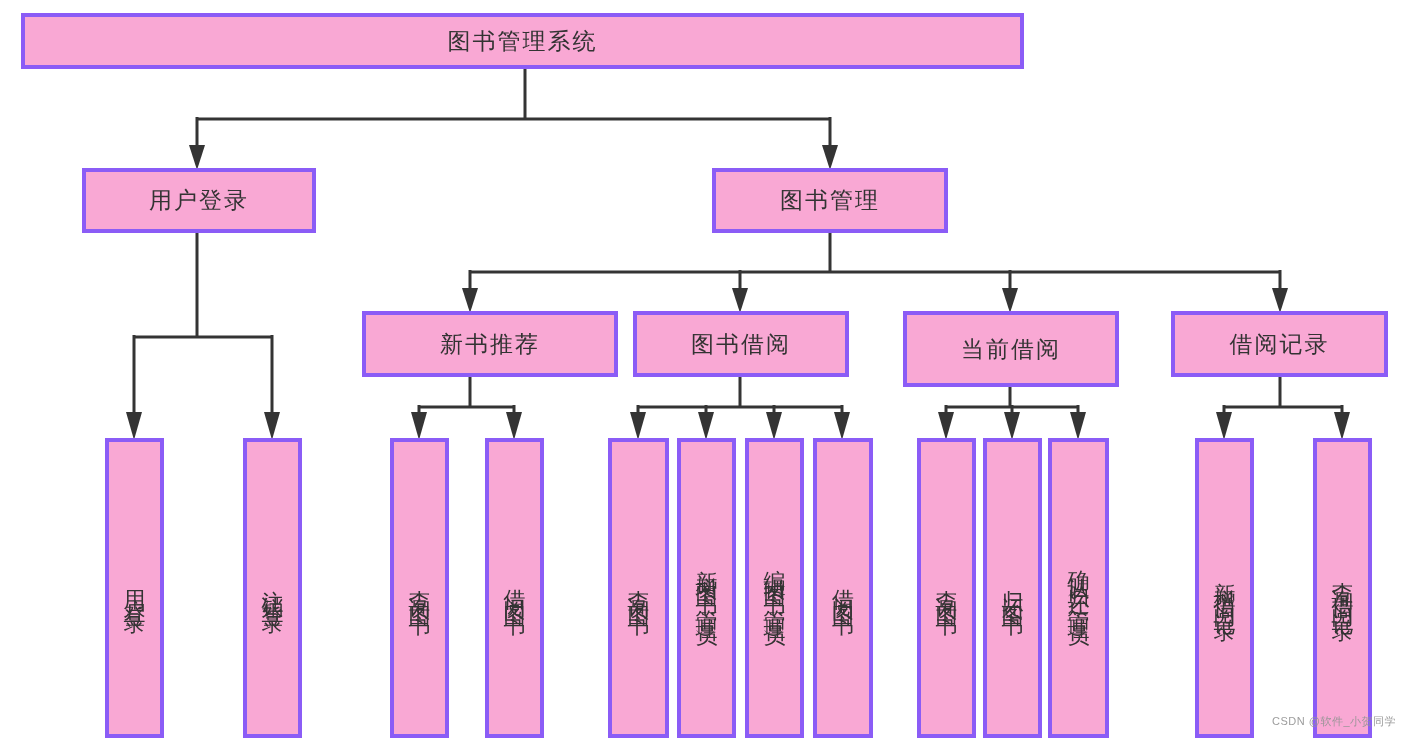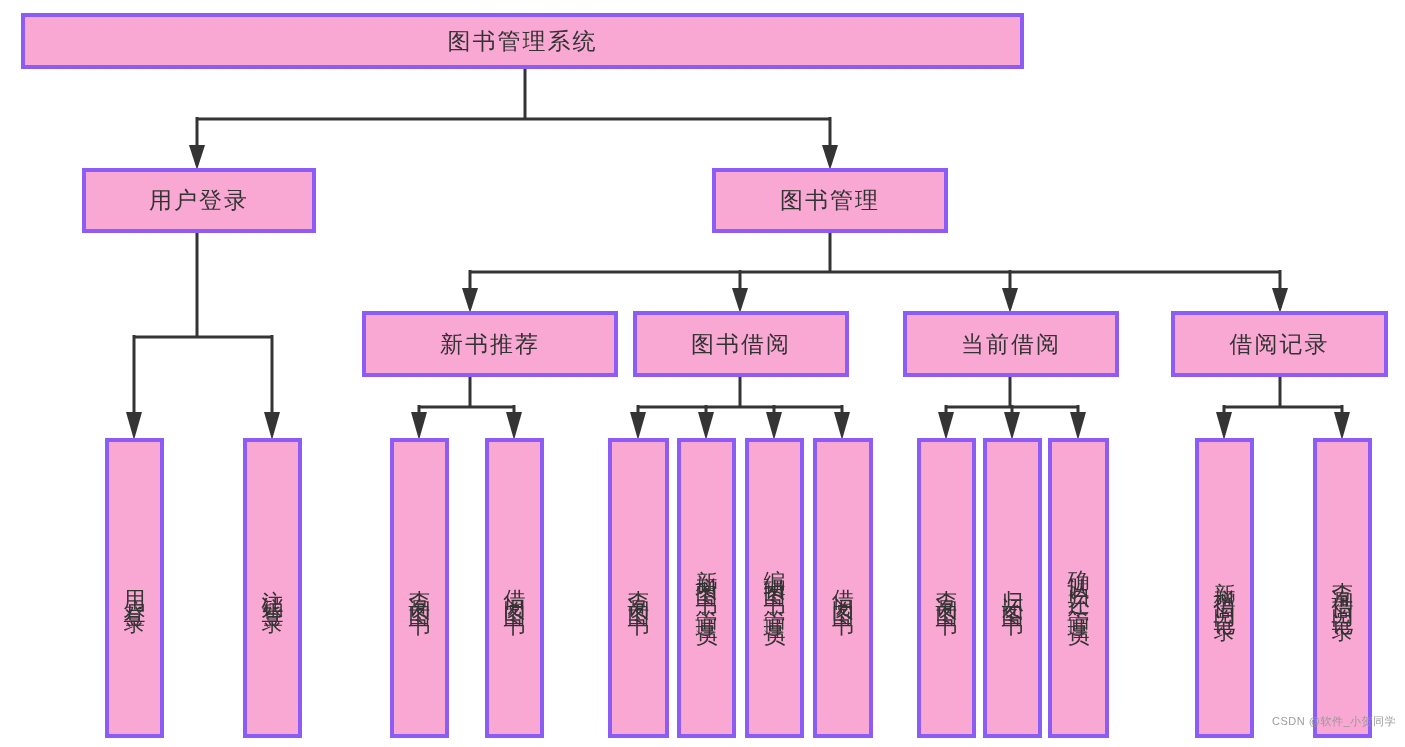--- a/index.html
+++ b/index.html
@@ -121,21 +121,21 @@
   <div class="node" style="left:712px; top:168px; width:236px; height:65px;">
     <span class="hlabel">图书管理</span>
   </div>
 
   <div class="node" style="left:362px; top:311px; width:256px; height:66px;">
     <span class="hlabel">新书推荐</span>
   </div>
   <div class="node" style="left:633px; top:311px; width:216px; height:66px;">
     <span class="hlabel">图书借阅</span>
   </div>
-  <div class="node" style="left:903px; top:311px; width:216px; height:66px;">
+  <div class="node" style="left:903px; top:311px; width:216px; height:76px;">
     <span class="hlabel">当前借阅</span>
   </div>
   <div class="node" style="left:1171px; top:311px; width:217px; height:66px;">
     <span class="hlabel">借阅记录</span>
   </div>
 
   <div class="node" style="left:105px; top:438px; width:59px; height:300px;">
     <span class="vlabel">用户登录</span>
   </div>
   <div class="node" style="left:243px; top:438px; width:59px; height:300px;">

